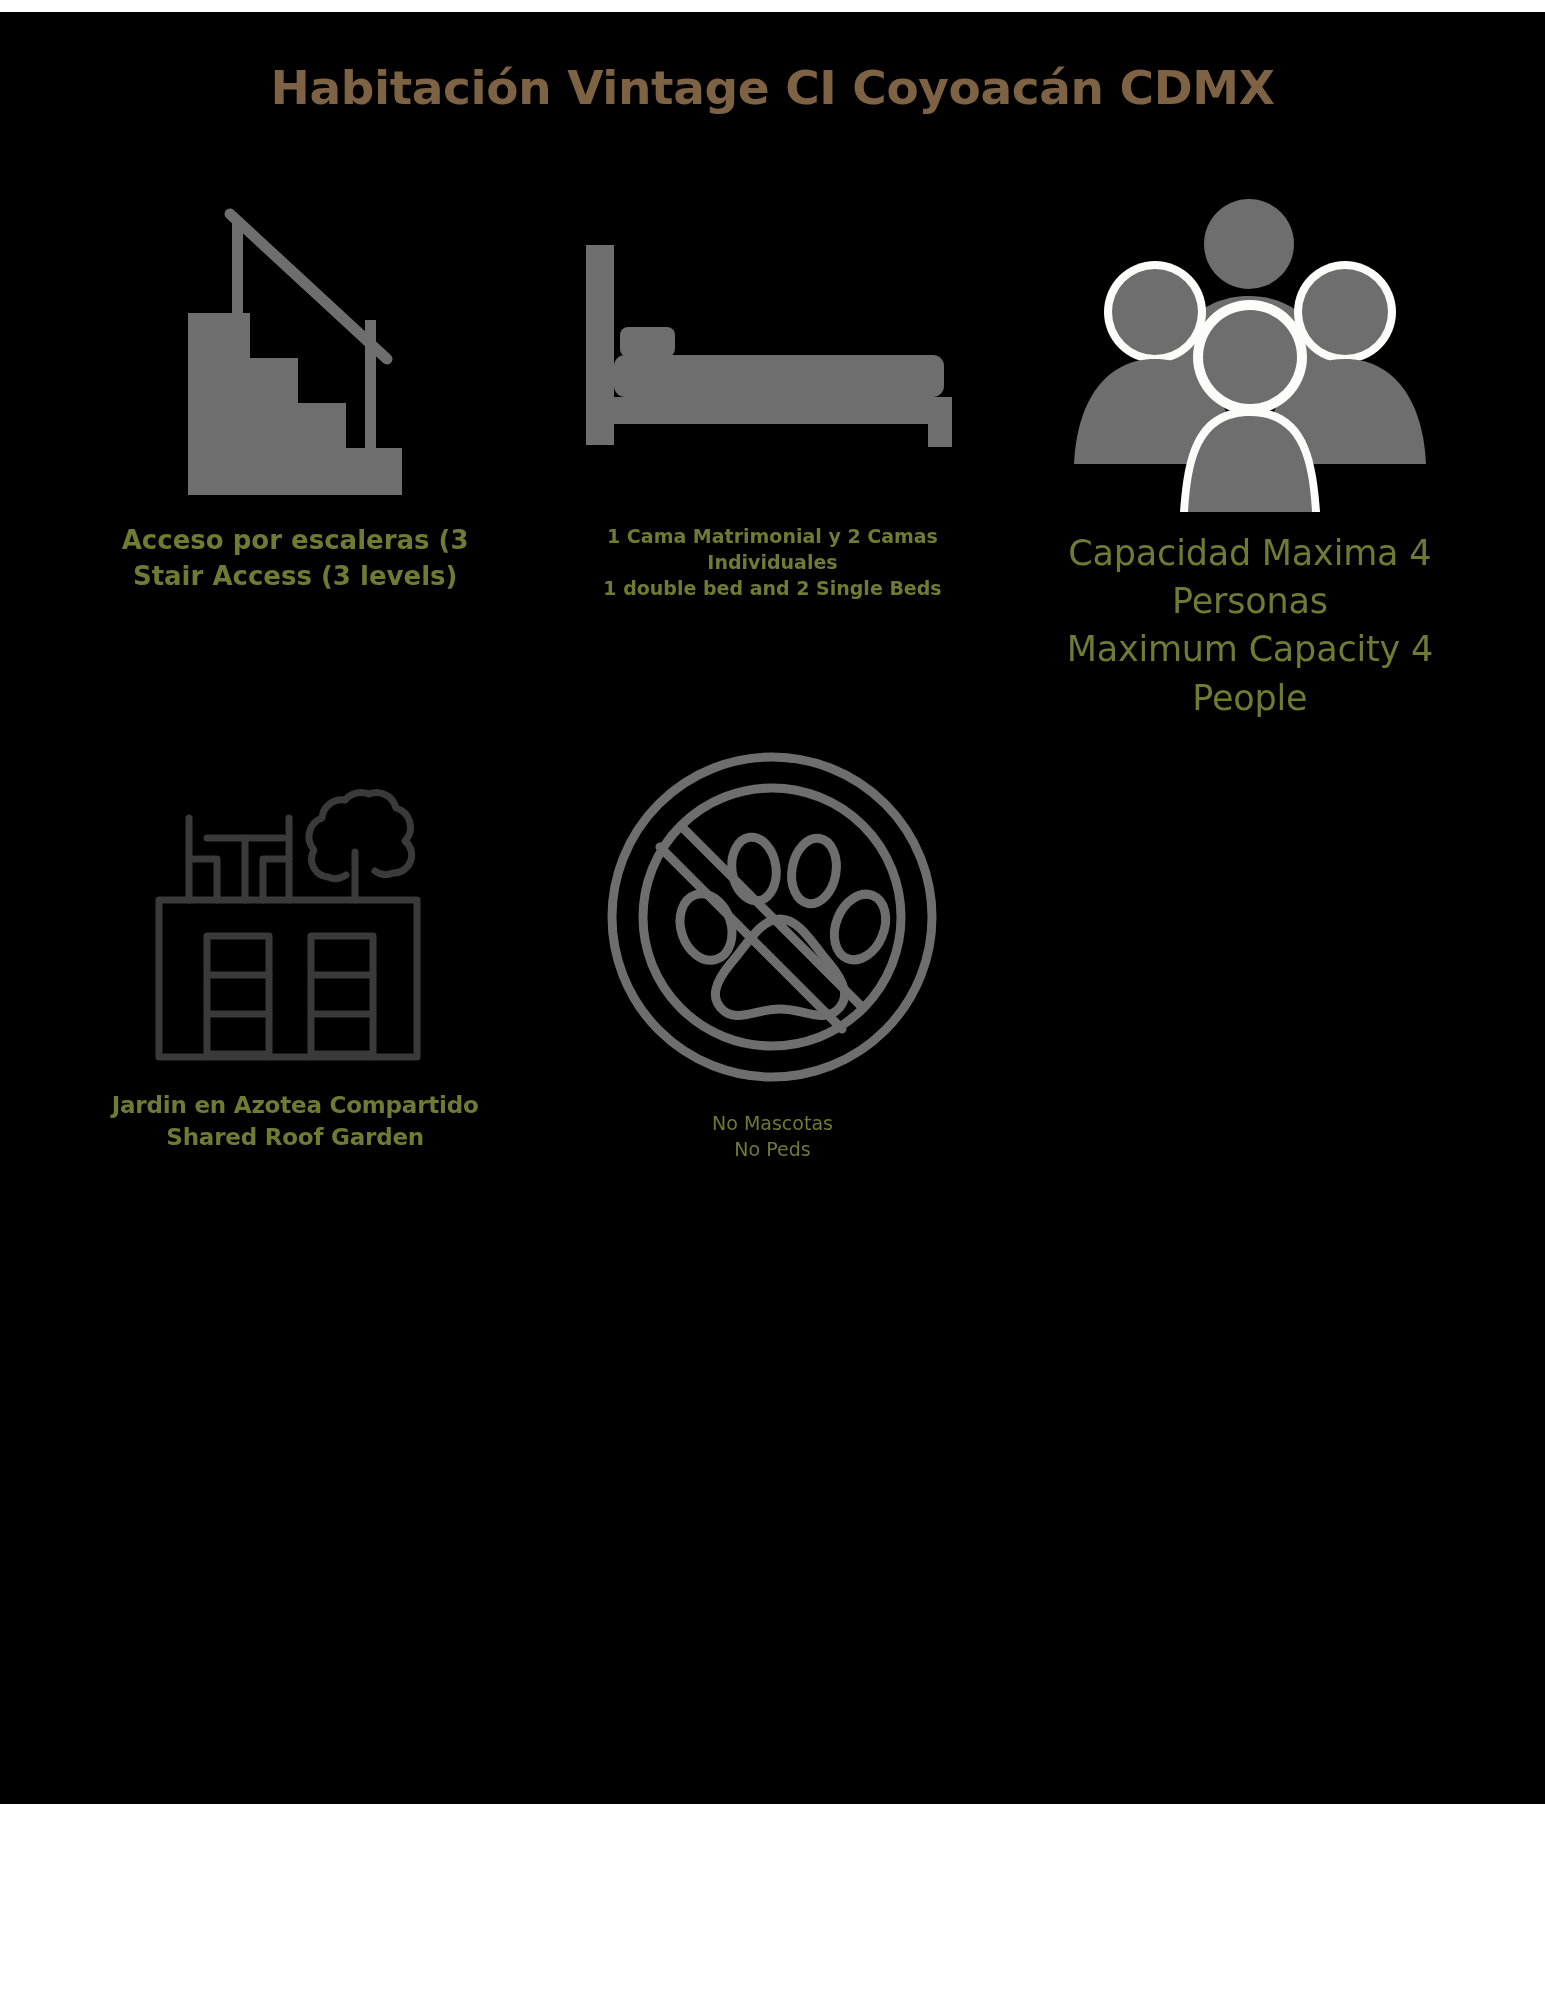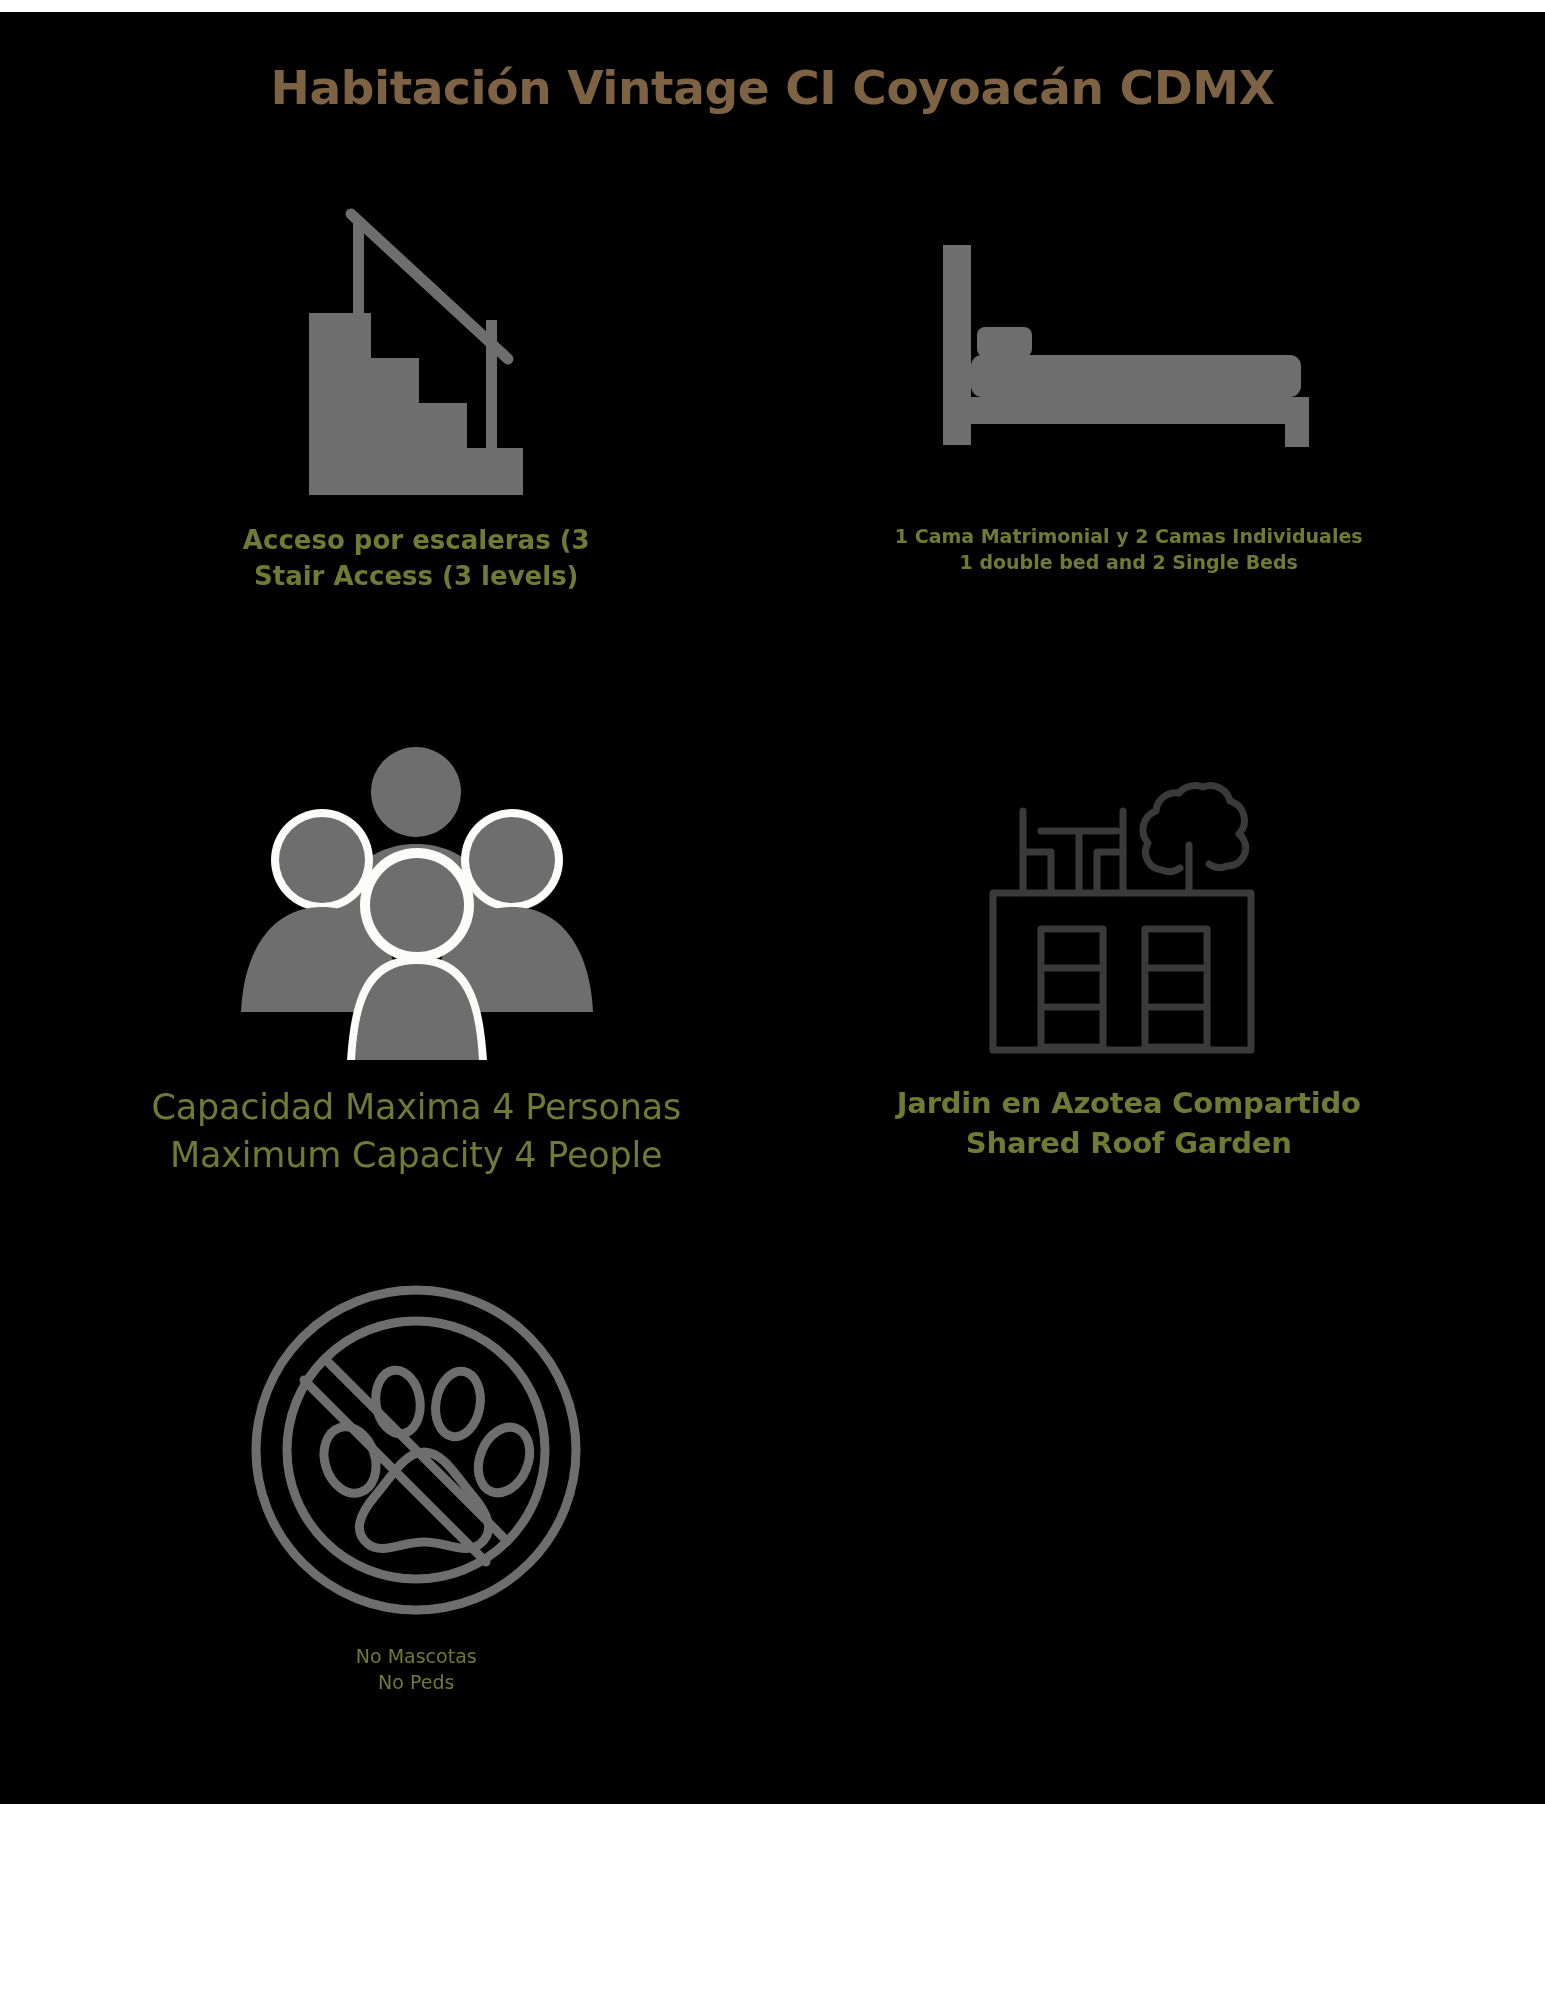--- a/index.html
+++ b/index.html
@@ -38,24 +38,25 @@
     white-space: nowrap;
   }
 
   
   .grid {
     position: absolute;
     top: 170px;
     left: 60px;
     width: 1425px;
     display: grid;
-    grid-template-columns: 1fr 1fr;
+    grid-template-columns: 1fr 1fr 1fr;
     grid-template-rows: 540px 540px 540px;
     column-gap: 0px;
     row-gap: 0px;
+    gap: 7px;
   }
   .cell {
     position: relative;
     display: flex;
     flex-direction: column;
     align-items: center;
     justify-content: flex-start;
   }
   .icon-box {
     display: flex;
@@ -70,21 +71,21 @@
     line-height: 1.38;
     margin-top: 6px;
     padding: 0 28px;
   }
   .caption .line { display: block; }
 
   
   .cap-stairs { font-size: 26px; font-weight: bold; max-width: 400px; }
   .cap-bed    { font-size: 19px; font-weight: bold; max-width: 700px; }
   .cap-people { font-size: 35px; font-weight: normal; max-width: 620px; letter-spacing: -0.2px;}
-  .cap-garden { font-size: 29px; font-weight: bold; max-width: 620px; letter-spacing: -0.2px;}
+  .cap-garden { font-size: 23px; font-weight: bold; max-width: 620px; letter-spacing: -0.2px;}
   .cap-park   { font-size: 23px; font-weight: normal; max-width: 520px; }
   .cap-pets   { font-size: 19px; font-weight: normal; max-width: 520px; }
 
   .grid .cell:nth-child(1) .icon-box { height: 335px; }
   .grid .cell:nth-child(2) .icon-box { height: 335px; }
   .grid .cell:nth-child(3) .icon-box { height: 355px; }
   .grid .cell:nth-child(4) .icon-box { height: 355px; }
   .grid .cell:nth-child(5) .icon-box { height: 375px; }
   .grid .cell:nth-child(6) .icon-box { height: 375px; }
 

